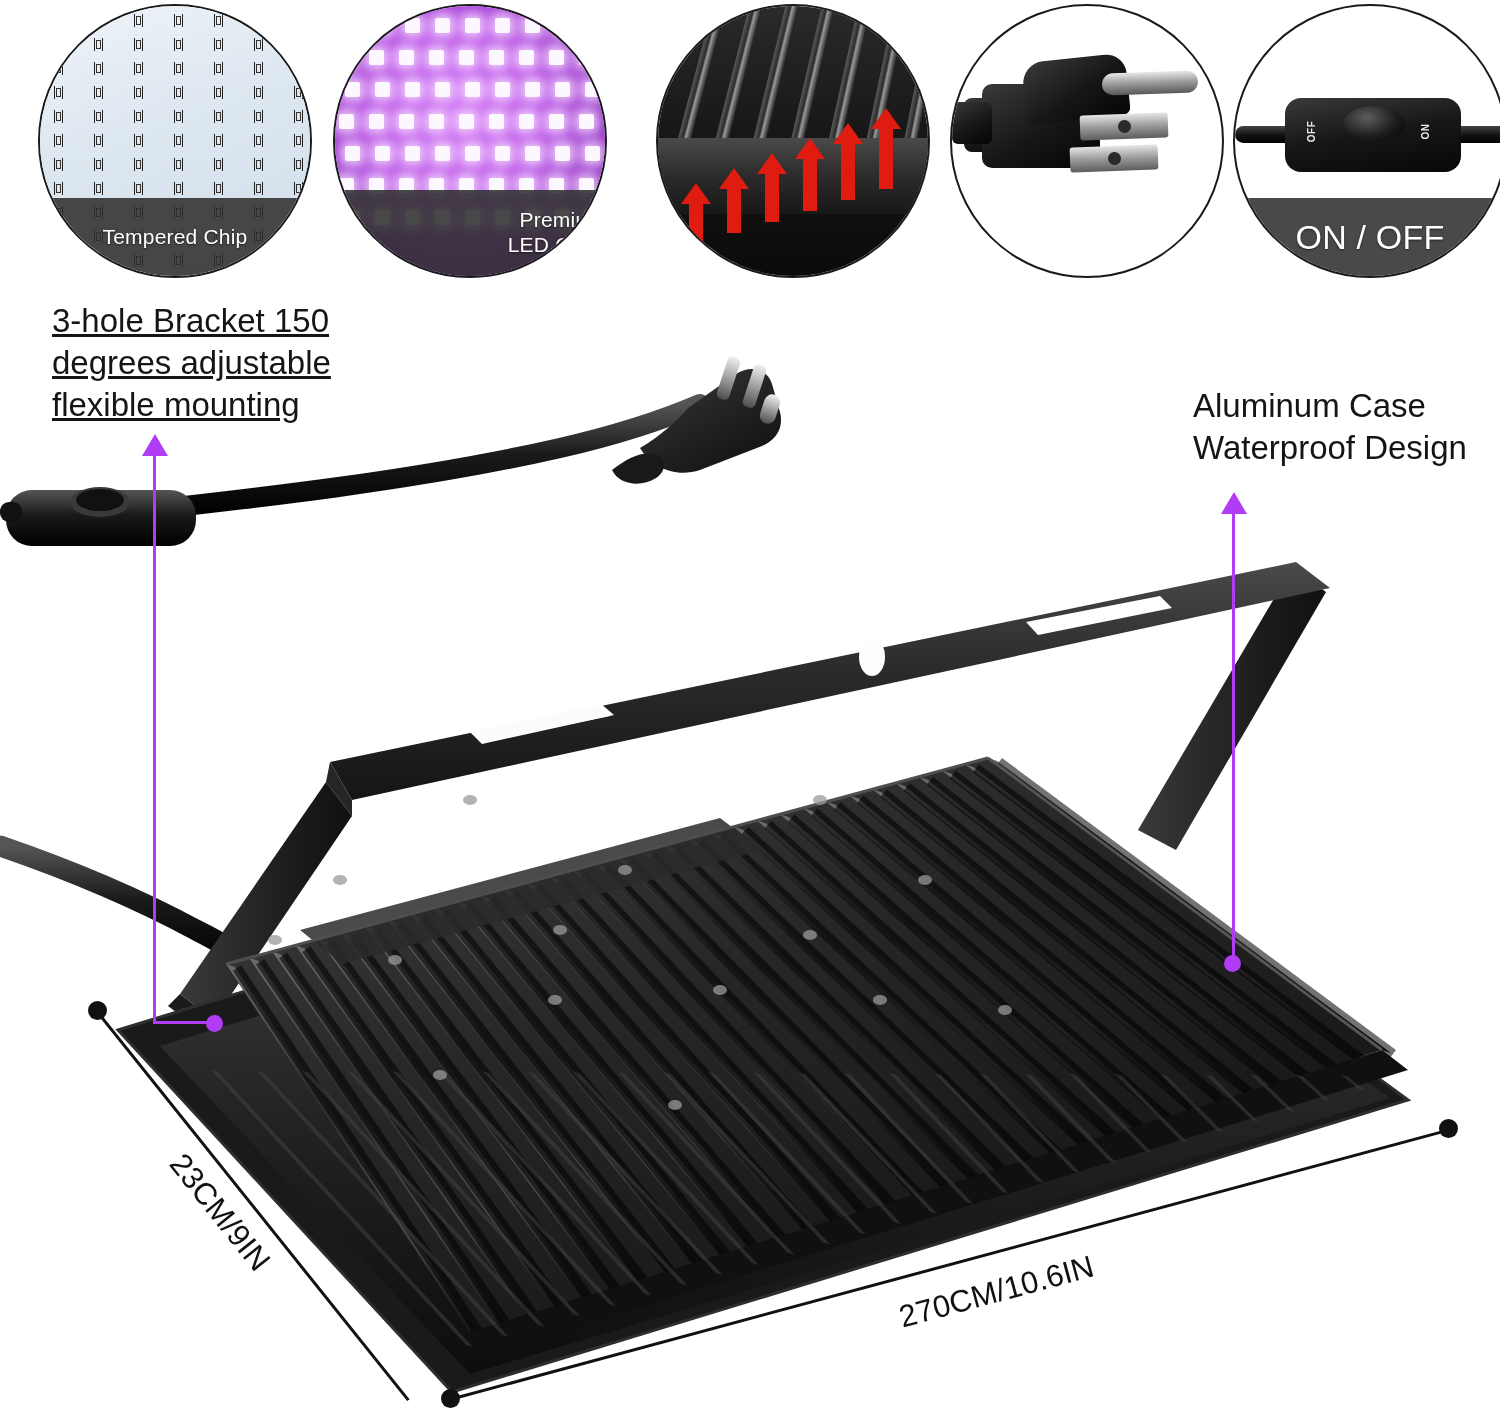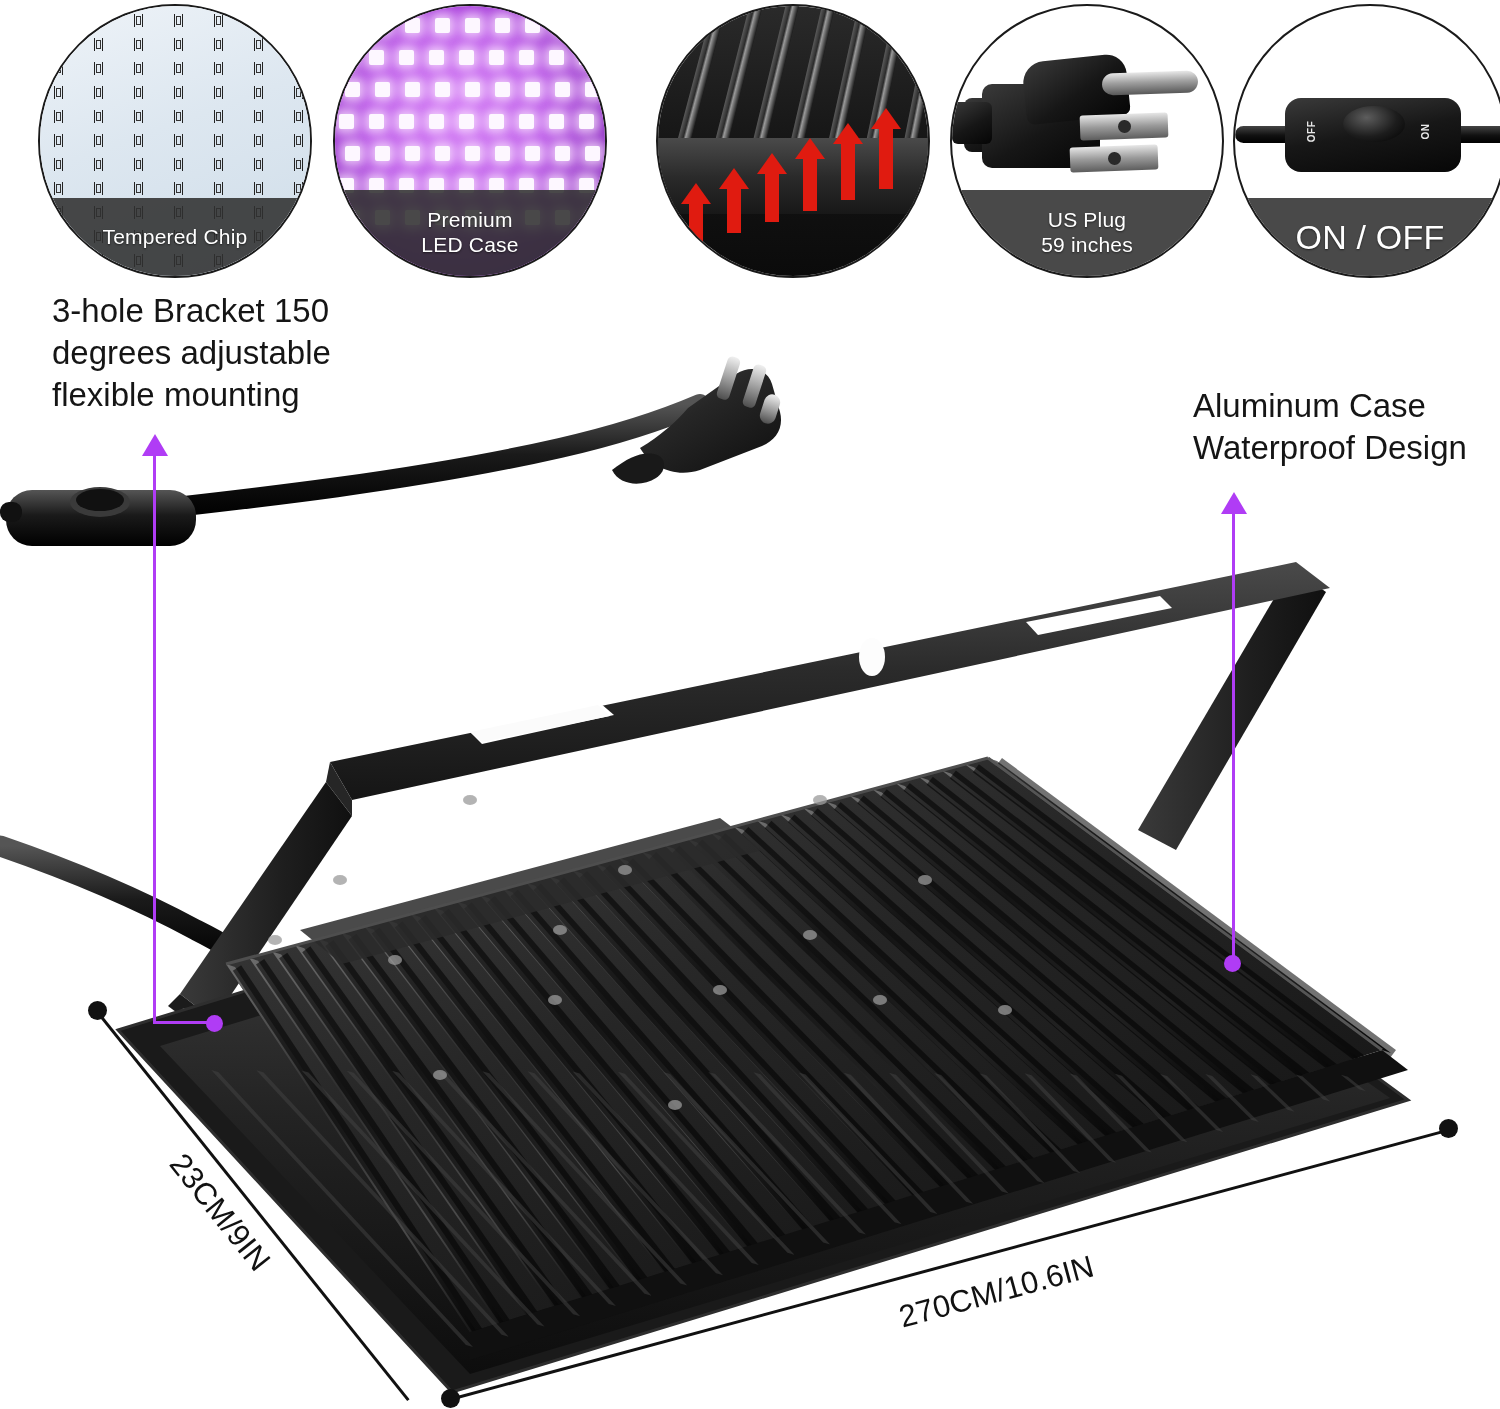--- a/index.html
+++ b/index.html
@@ -54,21 +54,21 @@
     display: flex;
     flex-direction: column;
     align-items: center;
     justify-content: center;
     line-height: 1.18;
     text-align: center;
     font-size: 21px;
     letter-spacing: .2px;
     text-shadow: 0 1px 2px rgba(0,0,0,.55);
   }
-  .badge-band.tall { height: 86px; }
+  .badge-band.tall { height: 86px; align-items: flex-end; }
   .badge-band.big { font-size: 34px; font-weight: 400; }
 
   
   .glass-bg {
     position: absolute;
     inset: 0;
     background: linear-gradient(160deg,#eef3f8 0%,#dde7f0 45%,#cfdde9 100%);
   }
   .glass-dot {
     position: absolute;
@@ -196,21 +196,21 @@
   }
 
   
   .callout {
     position: absolute;
     color: #151515;
     font-size: 33px;
     line-height: 1.28;
     white-space: pre-line;
   }
-  #callout-bracket { left: 52px; top: 290px; width: 420px; }
+  #callout-bracket { left: 52px; top: 300px; width: 420px; text-decoration: underline; }
   #callout-case { left: 1193px; top: 385px; width: 310px; text-align: left; }
 
   
   .pointer-line {
     position: absolute;
     width: 3px;
     background: #b03cf5;
   }
   .pointer-head {
     position: absolute;
@@ -476,24 +476,20 @@
         <div class="plug-body" style="left:72px;  top:52px;  width:104px; height:62px; border-radius:22px 20px 8px 8px; transform:rotate(-6deg);"></div>
         <div class="plug-round" style="left:150px; top:66px;  width:96px;  height:22px; transform:rotate(-2deg);"></div>
         <div class="plug-prong" style="left:128px; top:108px; width:88px;  height:25px; transform:rotate(-2deg);">
             <i class="ph"></i>
           </div>
         <div class="plug-prong" style="left:118px; top:140px; width:88px;  height:25px; transform:rotate(-2deg);">
             <i class="ph"></i>
           </div>
         <div class="plug-body" style="left:0px;   top:96px;  width:40px;  height:42px; border-radius:6px;"></div>
       </div>
-      <div class="badge-band tall">
-        <span>US Plug</span>
-        <span>59 inches</span>
-      </div>
     </div>
 
     <div class="badge" style="left:1233px;">
       <div class="badge-art">
         <div class="sw-cord" style="left:0px;   top:120px; width:70px;"></div>
         <div class="sw-cord" style="left:202px; top:120px; width:72px;"></div>
         <div class="sw-body" style="left:50px;  top:92px;  width:176px; height:74px;"></div>
         <div class="sw-rocker" style="left:108px; top:100px; width:62px; height:36px;"></div>
         <span class="sw-mini" style="left:66px;  top:120px;">OFF</span>
         <span class="sw-mini" style="left:182px; top:120px;">ON</span>

